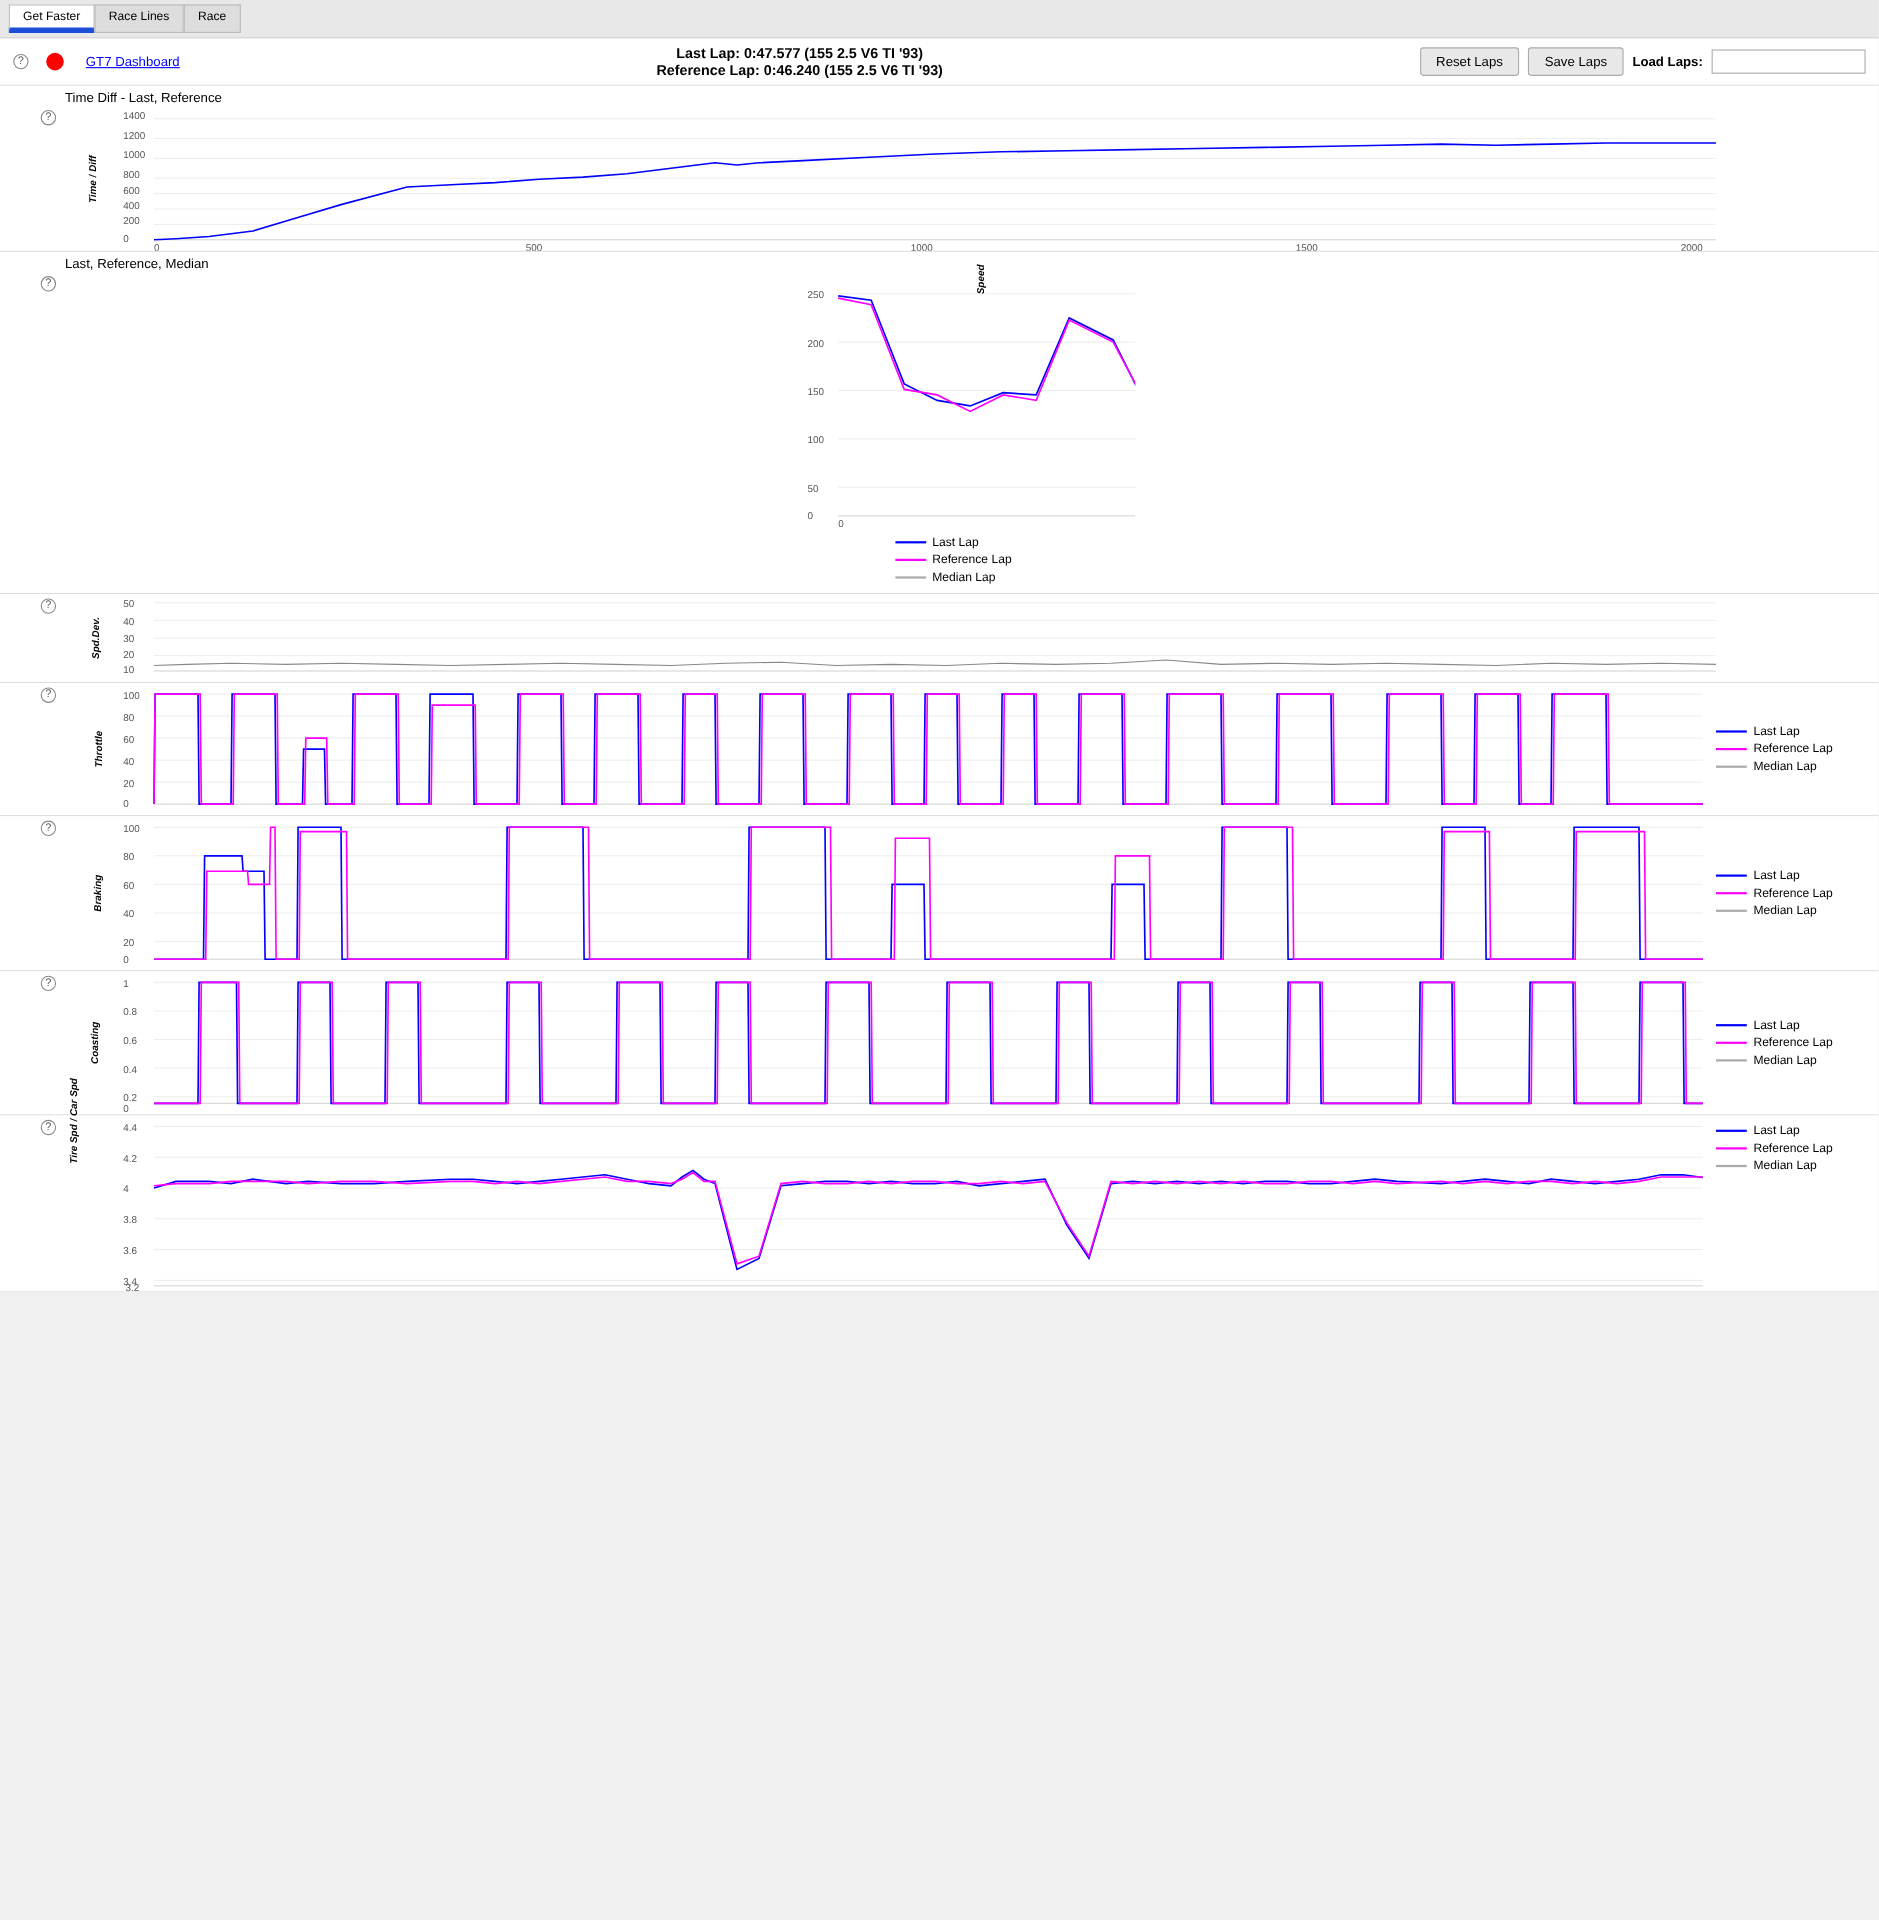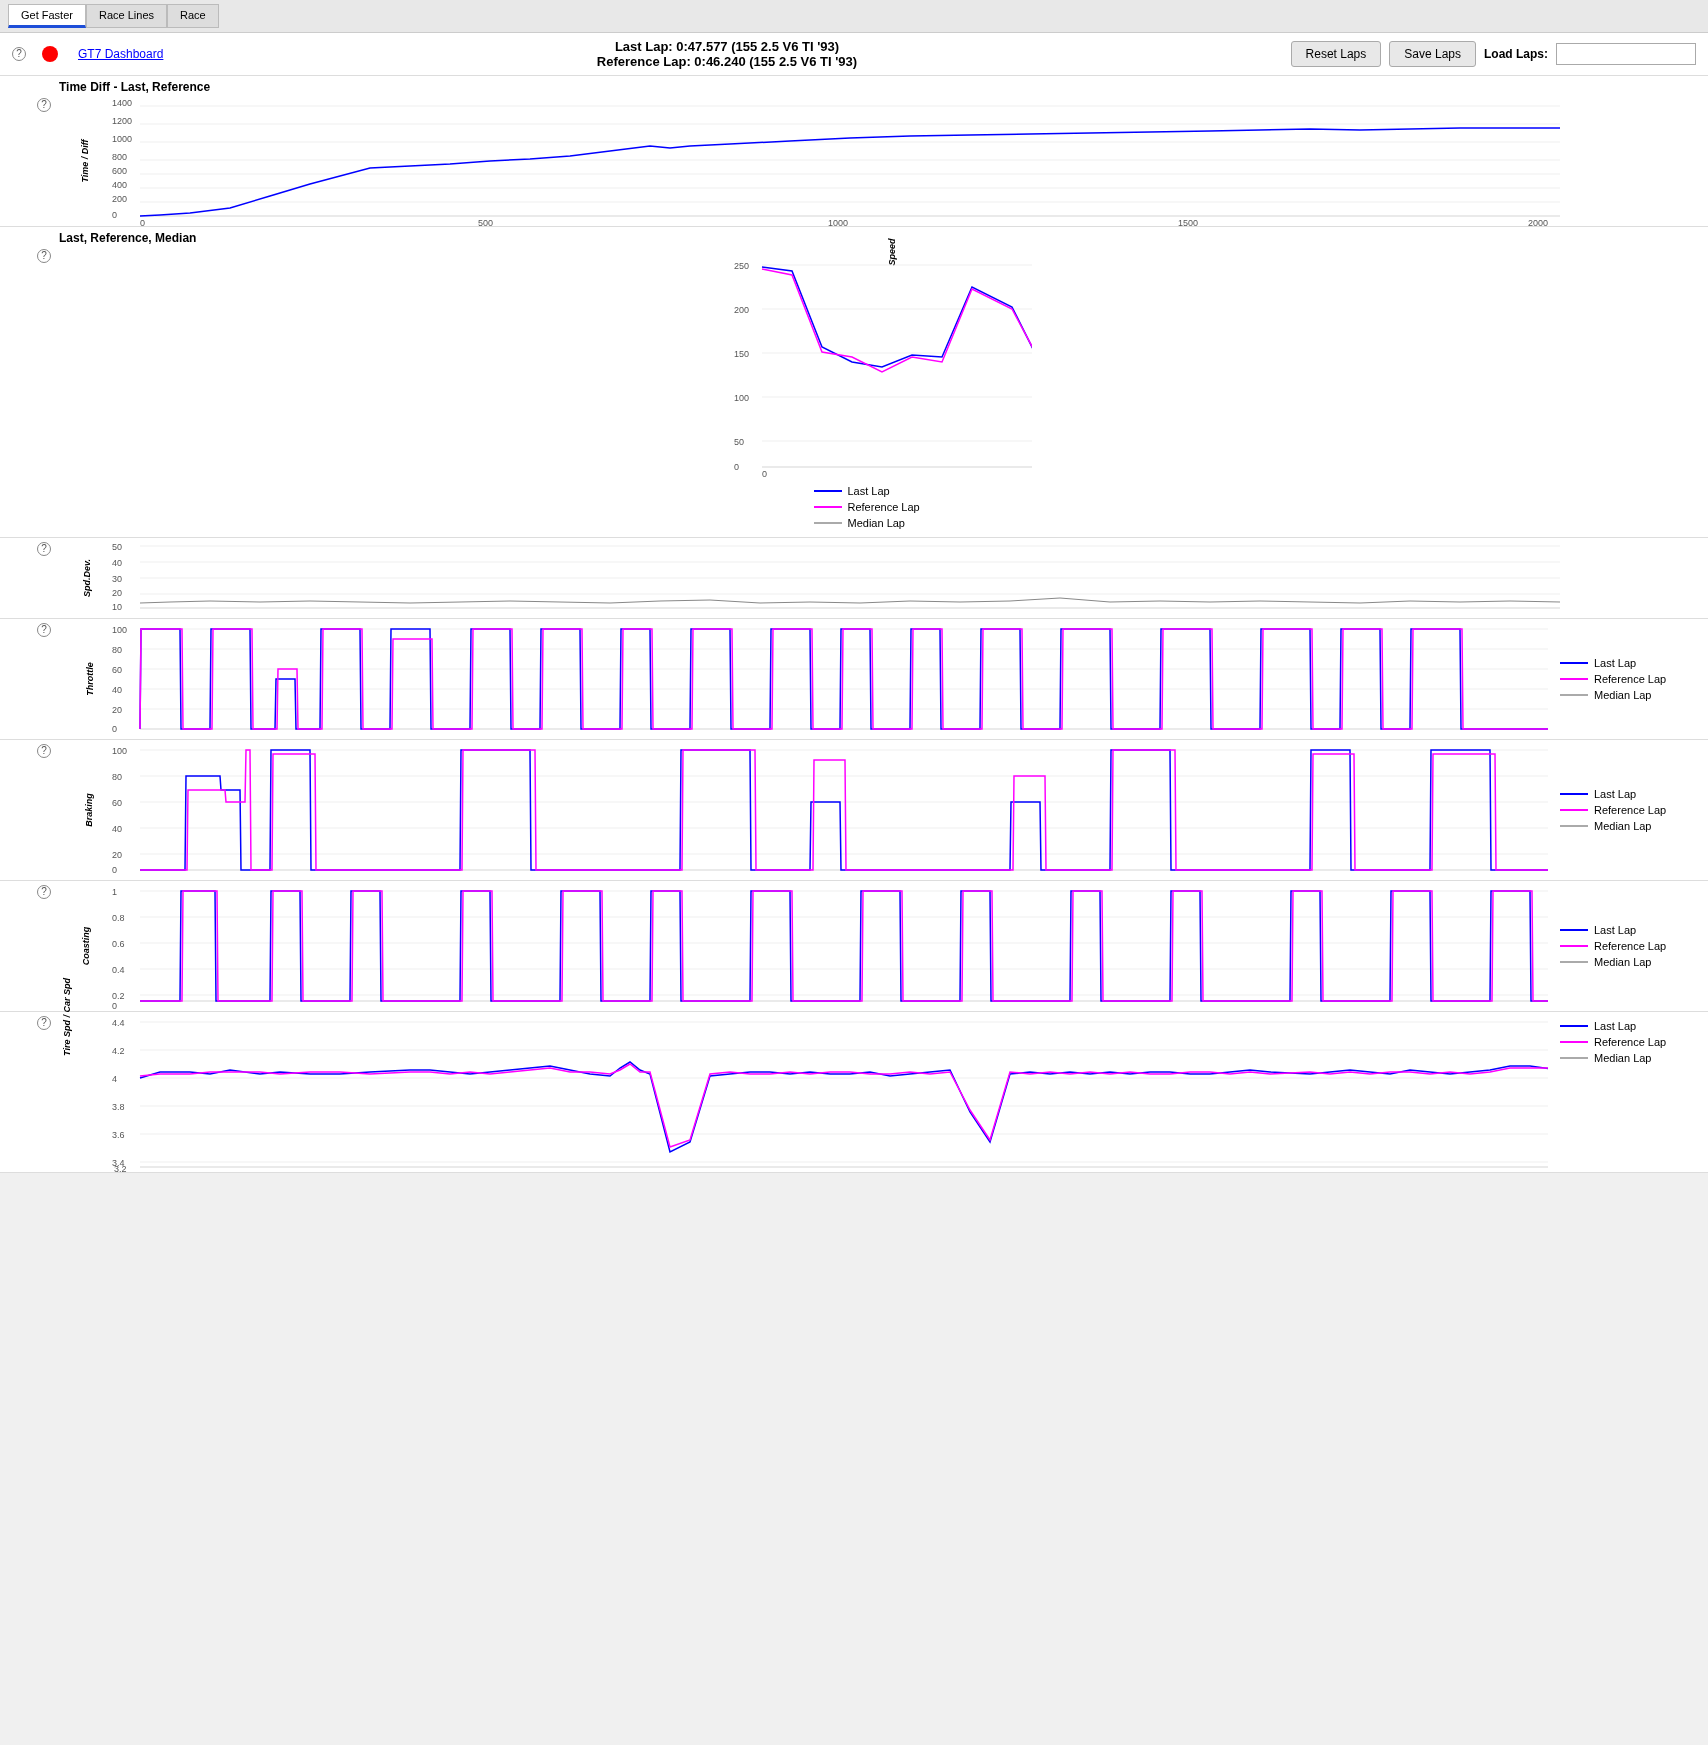--- a/index.html
+++ b/index.html
@@ -1,33 +1,33 @@
 <!DOCTYPE html>
 <html><head>
   <meta charset="utf-8">
   <style>
     * { box-sizing: border-box; margin: 0; padding: 0; }
     body { font-family: Arial, sans-serif; font-size: 11px; background: #f0f0f0; color: #000; width: 1708px; }
     
     .top-bar { display: flex; align-items: center; background: #e8e8e8; border-bottom: 1px solid #ccc; padding: 4px 8px; gap: 12px; }
     .top-bar-tabs { display: flex; gap: 0; }
     .tab { padding: 4px 12px; border: 1px solid #bbb; background: #ddd; cursor: pointer; font-size: 11px; }
-    .tab.active { background: #fff; border-bottom: 3px solid #1d4ed8; }
+    .tab.active { background: #fff; border-bottom: 5px solid #1d4ed8; }
     
     .header { display: flex; align-items: center; padding: 6px 12px; background: #fff; border-bottom: 1px solid #ddd; gap: 16px; }
     .header-info { flex: 1; text-align: center; font-size: 13px; font-weight: bold; }
     .header-buttons { display: flex; align-items: center; gap: 8px; }
     .btn { padding: 5px 14px; border: 1px solid #aaa; background: #e8e8e8; cursor: pointer; border-radius: 3px; font-size: 12px; }
     .load-laps-label { font-size: 12px; font-weight: bold; }
     .load-laps-input { border: 1px solid #aaa; padding: 4px 8px; width: 140px; font-size: 11px; }
     
     .red-dot { width: 16px; height: 16px; background: red; border-radius: 50%; display: inline-block; margin-right: 4px; }
     .dashboard-link { color: #00f; text-decoration: underline; cursor: pointer; font-size: 12px; }
     .question-icon { display: inline-block; width: 14px; height: 14px; border: 1px solid #888; border-radius: 50%; text-align: center; line-height: 12px; font-size: 10px; color: #555; cursor: pointer; }
-    .chart-title { font-size: 12px; font-weight: bold; padding: 4px 8px 2px 60px; }
+    .chart-title { font-size: 12px; font-weight: normal; padding: 4px 8px 2px 60px; }
     .chart-legend { width: 160px; padding: 8px 12px; display: flex; flex-direction: column; gap: 4px; justify-content: center; }
     .legend-item { display: flex; align-items: center; gap: 6px; font-size: 11px; }
     .legend-line { width: 28px; height: 2px; }
     
     svg { display: block; }
     
     .chart-section { background: #fff; border-bottom: 1px solid #ddd; }
   </style>
 </head>
 <body>

